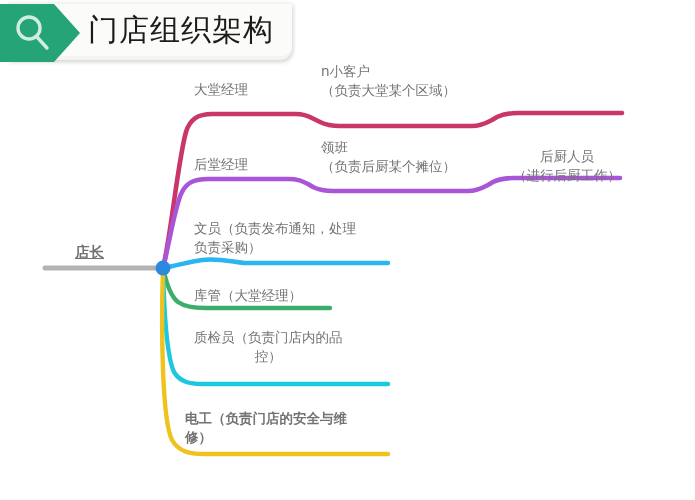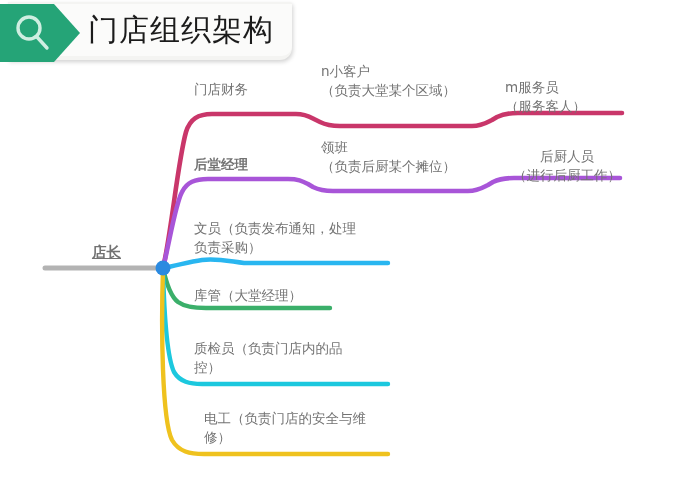--- a/index.html
+++ b/index.html
@@ -147,42 +147,40 @@
         <g stroke="#cfeee1" stroke-width="3.4" fill="none" stroke-linecap="round">
           <circle cx="29" cy="28" r="11"></circle>
           <line x1="37" y1="37" x2="47" y2="48"></line>
         </g>
       </svg>
     </div>
 
     <div id="page-title">门店组织架构</div>
   </div>
 
-  <div class="node-label root" style="left:92px; top:243px;text-decoration:underline;">店长</div>
+  <div class="node-label root" style="left:75px; top:243px;text-decoration:underline;">店长</div>
 
-  <div class="node-label" style="left:194px; top:80px;">门店财务</div>
+  <div class="node-label" style="left:194px; top:80px;">大堂经理</div>
 
   <div class="node-label" style="left:321px; top:62px;">n小客户
 （负责大堂某个区域）</div>
 
-  <div class="node-label" style="left:505px; top:78px;">m服务员
-（服务客人）</div>
 
-  <div class="node-label" style="left:194px; top:155px;font-weight:bold;">后堂经理</div>
+  <div class="node-label" style="left:194px; top:155px;">后堂经理</div>
 
   <div class="node-label" style="left:321px; top:139px;font-family:Liberation Mono, monospace;">领班
 （负责后厨某个摊位）</div>
 
   <div class="node-label" style="left:513px; top:147px;text-align:center;">后厨人员
 （进行后厨工作）</div>
 
   <div class="node-label" style="left:194px; top:219px;">文员（负责发布通知，处理
 负责采购）</div>
 
   <div class="node-label" style="left:194px; top:286px;">库管（大堂经理）</div>
 
-  <div class="node-label" style="left:194px; top:339px;">质检员（负责门店内的品
+  <div class="node-label" style="left:194px; top:328px;text-align:center;">质检员（负责门店内的品
 控）</div>
 
-  <div class="node-label" style="left:204px; top:409px;">电工（负责门店的安全与维
+  <div class="node-label" style="left:185px; top:409px;font-weight:bold;">电工（负责门店的安全与维
 修）</div>
 
 </div>
 
 </body></html>

